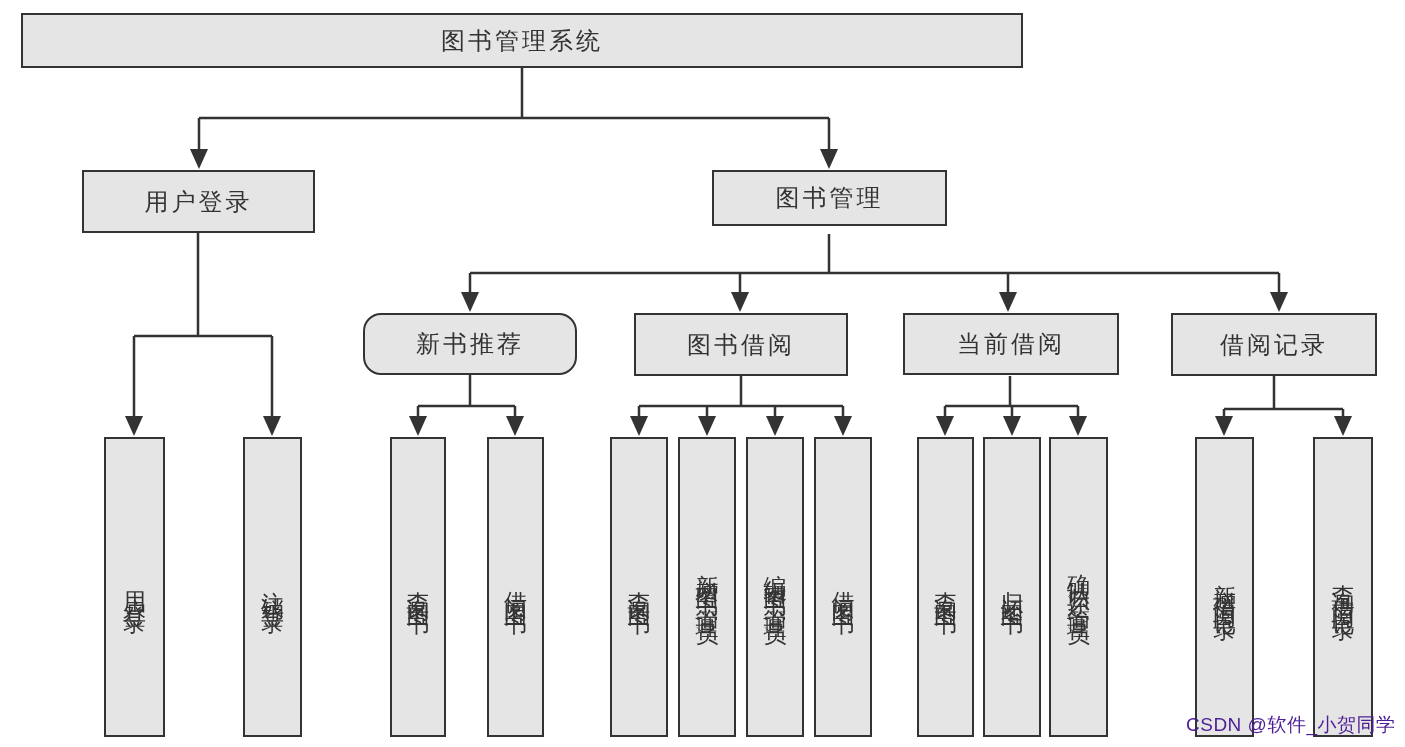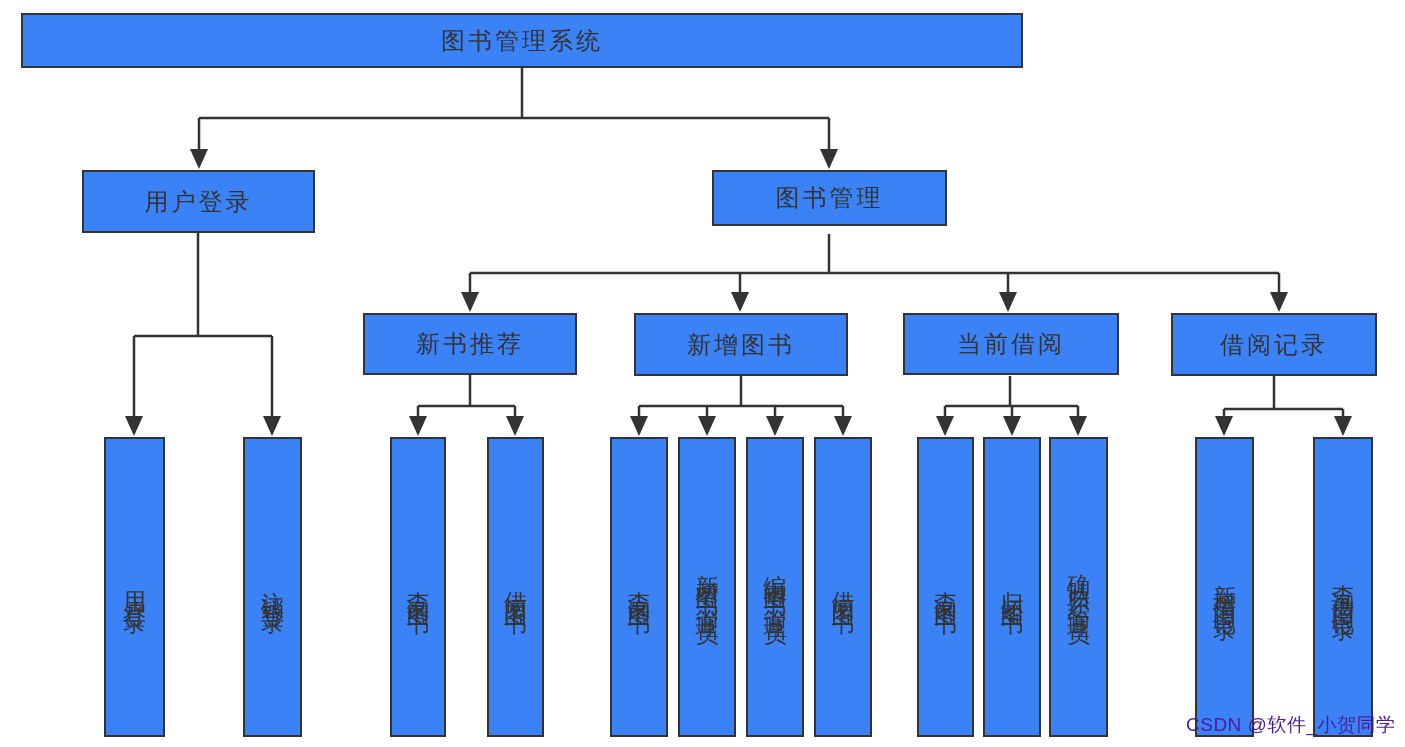--- a/index.html
+++ b/index.html
@@ -19,21 +19,21 @@
     position: absolute;
     left: 0;
     top: 0;
     width: 1405px;
     height: 747px;
   }
   .box {
     position: absolute;
     box-sizing: border-box;
     border: 2.5px solid #333333;
-    background: #3b82f6;
+    background: #e5e5e5;
     display: flex;
     align-items: center;
     justify-content: center;
   }
   .hnode .label {
     font-size: 24px;
     color: #333333;
     letter-spacing: 3px;
     white-space: nowrap;
   }
@@ -108,25 +108,25 @@
     <span class="label">图书管理系统</span>
   </div>
 
   <div class="box hnode" style="left:82px; top:170px; width:233px; height:63px;">
     <span class="label">用户登录</span>
   </div>
   <div class="box hnode" style="left:712px; top:170px; width:235px; height:56px;">
     <span class="label">图书管理</span>
   </div>
 
-  <div class="box hnode" style="left:363px; top:313px; width:214px; height:62px;">
+  <div class="box hnode" style="left:363px; top:313px; width:214px; height:62px;border-radius:18px;">
     <span class="label">新书推荐</span>
   </div>
   <div class="box hnode" style="left:634px; top:313px; width:214px; height:63px;">
-    <span class="label">新增图书</span>
+    <span class="label">图书借阅</span>
   </div>
   <div class="box hnode" style="left:1171px; top:313px; width:206px; height:63px;">
     <span class="label">借阅记录</span>
   </div>
   <div class="box hnode" style="left:903px; top:313px; width:216px; height:62px;">
     <span class="label">当前借阅</span>
   </div>
 
   <div class="box leaf" style="left:104px; top:437px; width:61px; height:300px;">
     <span class="label">用户登录</span>

